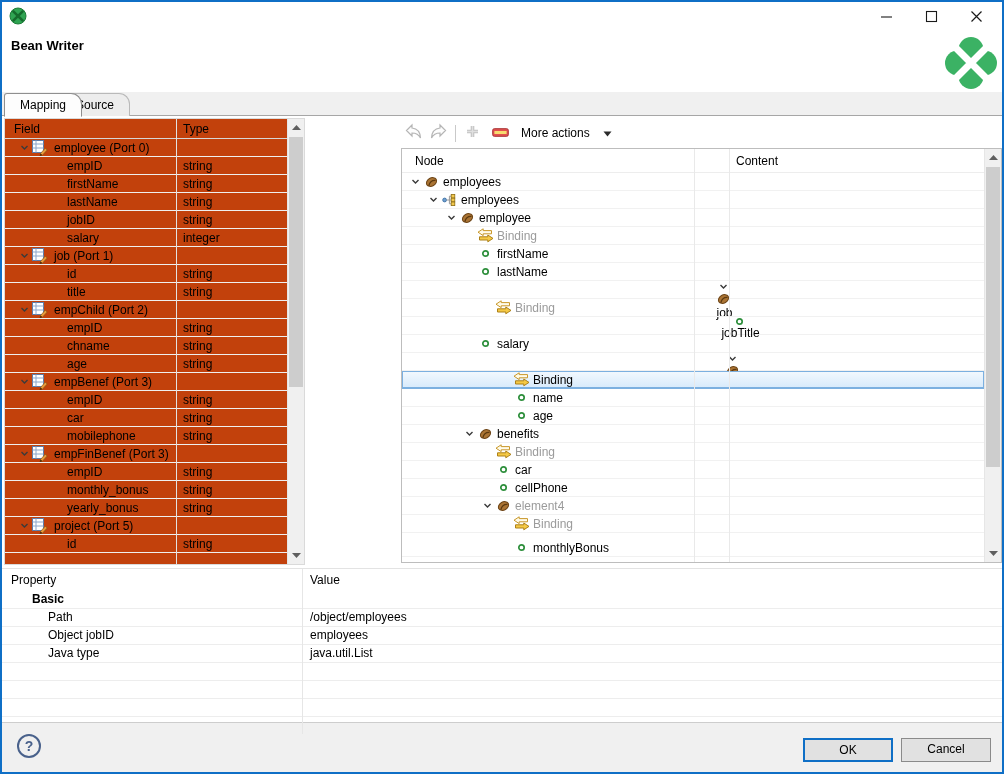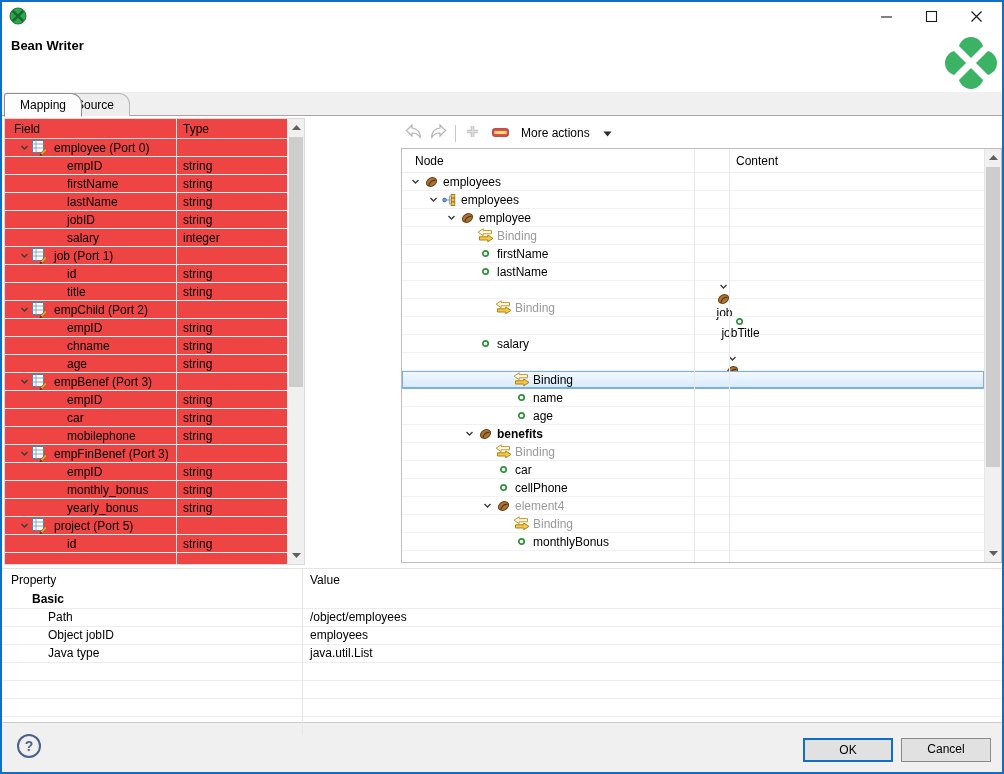--- a/index.html
+++ b/index.html
@@ -14,21 +14,21 @@
   .dlg-title { position:absolute; left:9px; top:36px; font-size:13px; font-weight:bold; }
   .winbtn { position:absolute; top:4px; width:34px; height:24px; display:flex; align-items:center; justify-content:center; cursor:default; }
   .winbtn.min { left:867px; } .winbtn.max { left:912px; } .winbtn.cls { left:957px; }
   .brand-logo { position:absolute; left:942px; top:34px; width:54px; height:54px; }
   
   .tabbar { position:absolute; left:0; top:90px; width:100%; height:24px; background:#f0f0f0; border-bottom:1px solid #a6a6a6; }
   .tab { position:absolute; top:1px; height:23px; line-height:22px; padding:0 15px; font-size:12px; white-space:nowrap; }
   .tab.inactive { left:58px; background:#ededed; border:1px solid #b9b9b9; border-bottom:none; border-radius:3px 11px 0 0; z-index:1; }
   .tab.active { left:2px; background:#fdfdfd; border:1px solid #8f8f8f; border-bottom:1px solid #fdfdfd; border-radius:3px 11px 0 0; z-index:2; height:24px; }
   
-  .panel-left { position:absolute; left:2px; top:116px; width:301px; height:447px; background:#ef4444; border:1px solid #dadada; overflow:hidden; }
+  .panel-left { position:absolute; left:2px; top:116px; width:301px; height:447px; background:#c2410c; border:1px solid #dadada; overflow:hidden; }
   .pl-head { position:relative; height:20px; border-bottom:1px solid #d6d6d6; }
   .pl-head .h1 { position:absolute; left:9px; top:3px; }
   .pl-head .h2 { position:absolute; left:178px; top:3px; }
   .pl-vline { position:absolute; left:171px; top:0; bottom:0; width:1px; background:#e2e2e2; z-index:3; pointer-events:none; }
   .pl-rows { position:absolute; left:0; top:20px; right:17px; bottom:0; }
   .frow { position:relative; height:18px; display:flex; align-items:center; border-bottom:1px solid #efefef; }
   .frow .pad { padding-left:12px; display:flex; align-items:center; }
   .flabel { margin-left:5px; white-space:nowrap; }
   .flabel.child { margin-left:62px; }
   .ftype { position:absolute; left:178px; white-space:nowrap; }
@@ -507,21 +507,21 @@
           <span class="tlabel">name</span>
         </div>
         <div class="trow" style="padding-left: 110px;">
           <span class="ic">
             <svg width="9" height="9" viewBox="0 0 9 9">
               <circle cx="4.5" cy="4.5" r="2.7" fill="#fff" stroke="#2e8f3c" stroke-width="1.7"></circle>
             </svg>
           </span>
           <span class="tlabel">age</span>
         </div>
-        <div class="trow" style="padding-left: 60px; font-weight: bold;">
+        <div class="trow" style="padding-left: 60px;">
           <span class="ic-ch">
             <svg width="11" height="11" viewBox="0 0 11 11">
               <polyline points="2.5,4 5.5,7 8.5,4" fill="none" stroke="#3b3b3b" stroke-width="1.4"></polyline>
             </svg>
           </span>
           <span class="ic">
             <svg width="15" height="14" viewBox="0 0 15 14">
               <g transform="rotate(-30 7.5 7)">
                 <ellipse cx="7.5" cy="7" rx="5.4" ry="4" fill="#aa7434" stroke="#6d4416" stroke-width="1"></ellipse>
                 <path d="M3.2 9 Q7.5 4.6 11.8 7.6" fill="none" stroke="#5c3910" stroke-width="1.2"></path>
@@ -573,21 +573,21 @@
         </div>
         <div class="trow" style="padding-left: 110px;">
           <span class="ic">
             <svg width="17" height="15" viewBox="0 0 17 15">
               <polygon points="1,4.2 6.2,0.8 6.2,2.6 14.5,2.6 14.5,5.8 6.2,5.8 6.2,7.6" fill="#fffbe8" stroke="#c9982b" stroke-width="1"></polygon>
               <polygon points="16,10.4 10.8,7 10.8,8.8 2.5,8.8 2.5,12 10.8,12 10.8,13.8" fill="#f5c945" stroke="#ad8118" stroke-width="1"></polygon>
             </svg>
           </span>
           <span class="tlabel muted">Binding</span>
         </div>
-        <div class="trow" style="padding-left: 110px;">
+        <div class="trow" style="padding-left: 110px; margin-top: 6px;">
           <span class="ic">
             <svg width="9" height="9" viewBox="0 0 9 9">
               <circle cx="4.5" cy="4.5" r="2.7" fill="#fff" stroke="#2e8f3c" stroke-width="1.7"></circle>
             </svg>
           </span>
           <span class="tlabel">monthlyBonus</span>
         </div>
       </div>
     <div class="tr-vline1"></div>
     <div class="tr-vline2"></div>

